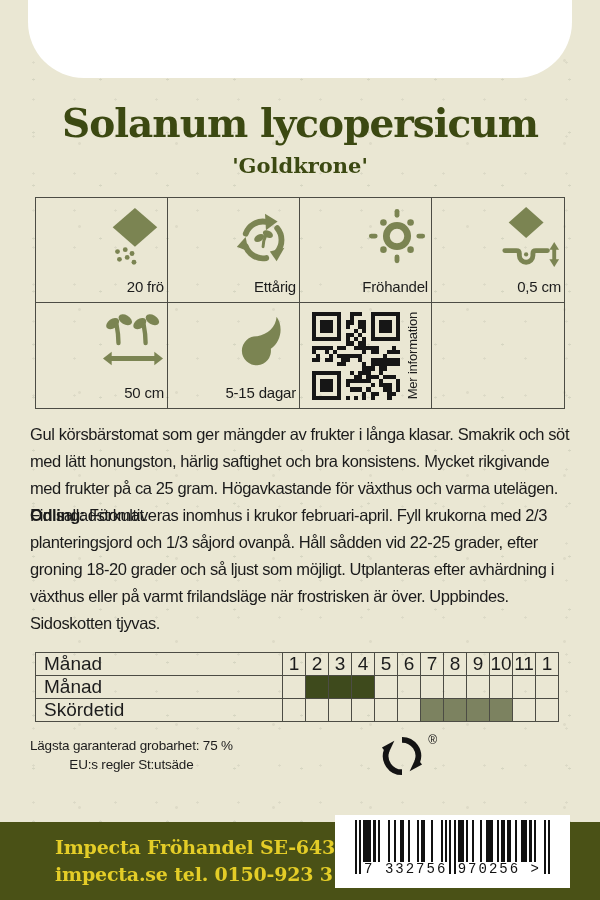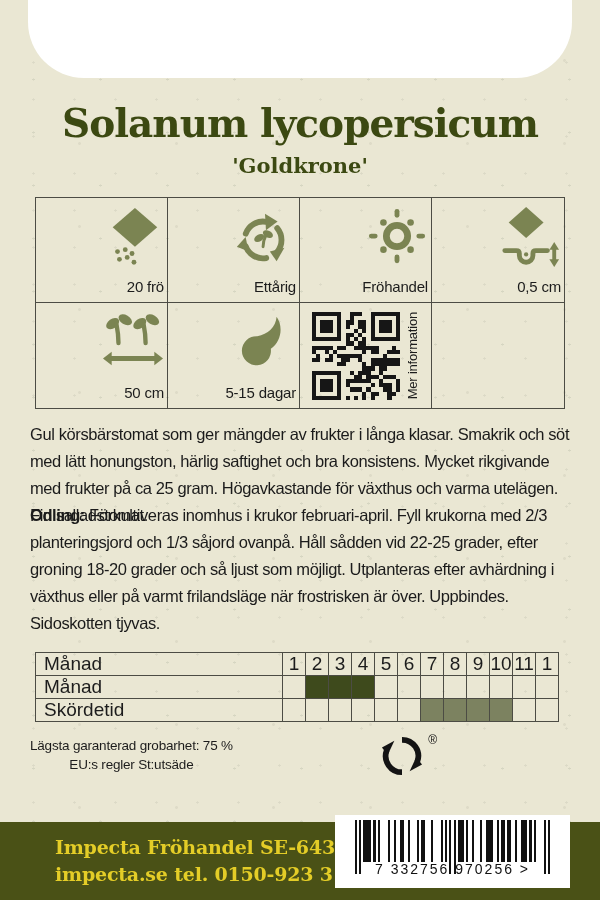--- a/index.html
+++ b/index.html
@@ -43,21 +43,21 @@
   .notes{position:absolute;top:736px;left:30px;font-size:13.5px;line-height:19px;letter-spacing:-0.2px;text-align:center;}
   .greendot{position:absolute;top:735px;left:381px;width:56px;height:44px;}
   .greendot .reg{position:absolute;right:0;top:-2px;font-size:12px;color:#141414;}
   .footer{position:absolute;top:822px;left:0;width:600px;height:78px;background:#4a5116;}
   .addr{position:absolute;left:55px;top:12px;font-family:"DejaVu Serif",serif;font-weight:bold;
     font-size:19px;line-height:27px;color:#e4cd27;letter-spacing:-0.2px;}
   .barcode-box{position:absolute;left:335px;top:-7px;width:235px;height:73px;background:#ffffff;}
   #bars{position:absolute;left:20px;top:5px;width:195px;height:56px;}
   #bars div{position:absolute;top:0;background:#111;}
   .bc-text{position:absolute;left:0;right:0;top:46px;text-align:center;font-size:14px;letter-spacing:2px;color:#111;
-    font-family:Liberation Sans, sans-serif;}
+    font-family:Liberation Mono, monospace;}
 </style>
 </head>
 <body>
 
 <div class="sheet">
   <div class="top-cutout"></div>
 
   <h1 class="title">Solanum lycopersicum</h1>
   <h2 class="cultivar">'Goldkrone'</h2>
 

